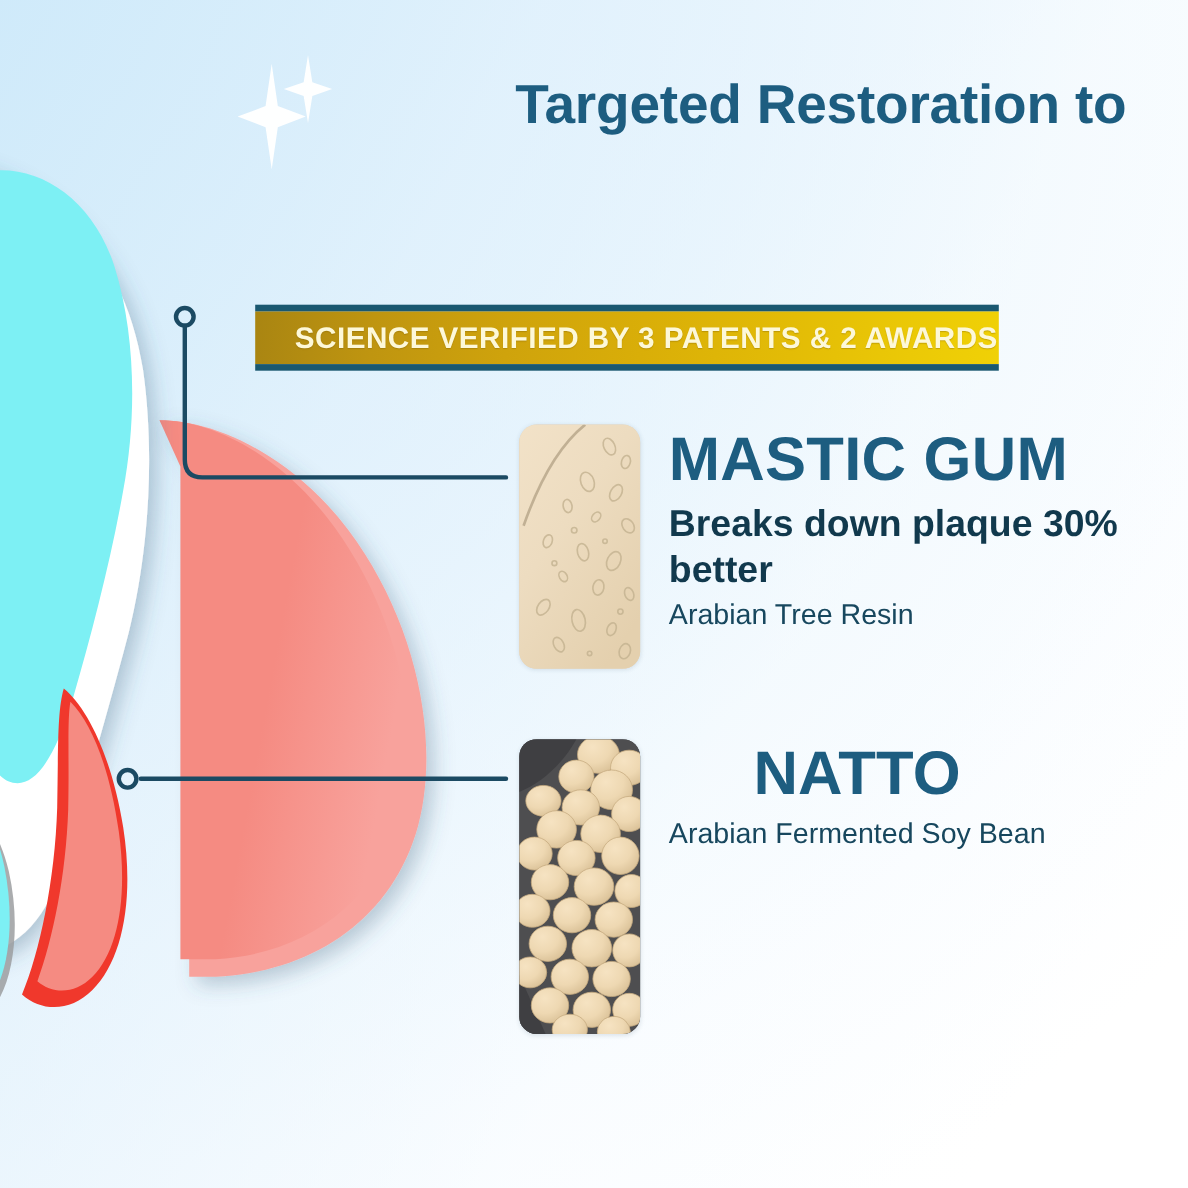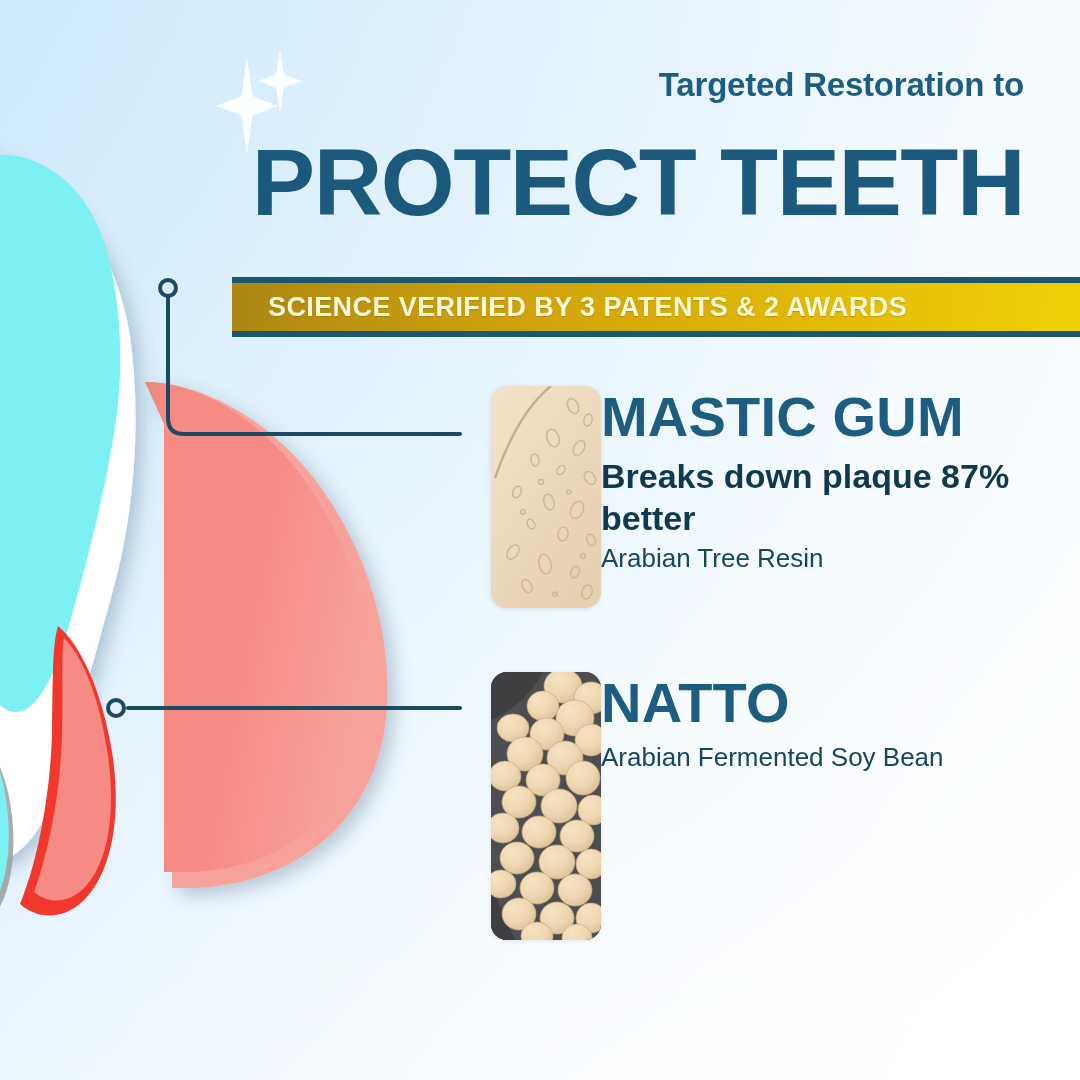--- a/index.html
+++ b/index.html
@@ -51,21 +51,21 @@
     width: 620px;
     height: 830px;
   }
   .illo svg { display: block; width: 100%; height: 100%; overflow: visible; }
 
   
   .banner {
     position: absolute;
     left: 232px;
     top: 277px;
-    width: 848px;
+    width: 676px;
     height: 48px;
     background: linear-gradient(96deg, #a98512 0%, #bf9510 16%, #cfa30c 34%, #d9ae08 52%, #e3bc06 72%, #ebc906 88%, #f0d106 100%);
     border-top: 6px solid #1a5870;
     border-bottom: 6px solid #1a5870;
     box-sizing: content-box;
     display: flex;
     align-items: center;
     z-index: 6;
   }
   .banner-text {
@@ -77,21 +77,21 @@
     margin-left: 36px;
     text-shadow: 0 1px 1px rgba(120,90,0,.35);
   }
 
   
   .kicker {
     position: absolute;
     left: 4px; right: 56px;
     top: 66px;
     text-align: right;
-    font-size: 33px;
+    font-size: 50px;
     font-weight: 700;
     color: #1d5d80;
     letter-spacing: -.2px;
     z-index: 5;
   }
   .headline {
     position: absolute;
     left: 0; right: 56px;
     top: 134px;
     text-align: right;
@@ -101,25 +101,25 @@
     letter-spacing: -1.5px;
     line-height: 1.02;
     z-index: 5;
   }
 
   
   .row {
     position: absolute;
     display: flex;
     align-items: flex-start;
+    gap: 26px;
     z-index: 5;
-    margin-left: 19px;
   }
   .row-mastic { left: 472px; top: 386px; }
-  .row-natto  { left: 472px; top: 672px; }
+  .row-natto  { left: 472px; top: 672px; text-align: center; }
 
   .thumb {
     flex: none;
     border-radius: 16px;
     overflow: hidden;
     position: relative;
     box-shadow: 0 1px 4px rgba(40,70,90,.13);
   }
   .thumb-mastic { width: 110px; height: 222px; background: #e6d2b4; }
   .thumb-natto  { width: 110px; height: 268px; background: #4a4a4d; }
@@ -252,21 +252,20 @@
   <svg class="connectors" viewBox="0 0 1080 1080" xmlns="http://www.w3.org/2000/svg">
 
     <path d="M168 296 L168 418 Q168 434 184 434 L460 434" fill="none" stroke="#1b4a63" stroke-width="4" stroke-linecap="round"></path>
     <circle cx="168" cy="288" r="8" fill="none" stroke="#1b4a63" stroke-width="4"></circle>
 
     <path d="M128 708 L460 708" fill="none" stroke="#1b4a63" stroke-width="4" stroke-linecap="round"></path>
     <circle cx="116" cy="708" r="8" fill="none" stroke="#1b4a63" stroke-width="4"></circle>
   </svg>
 
   <div class="kicker">Targeted Restoration to</div>
-  <div class="headline">PROTECT TEETH</div>
 
   <div class="banner">
     <span class="banner-text">SCIENCE VERIFIED BY 3 PATENTS &amp; 2 AWARDS</span>
   </div>
 
   <div class="row row-mastic">
     <div class="thumb thumb-mastic">
       <svg viewBox="0 0 110 222" xmlns="http://www.w3.org/2000/svg" preserveAspectRatio="none">
         <defs>
           <linearGradient id="resinBg" x1="0" y1="0" x2="0.7" y2="1">
@@ -299,21 +298,21 @@
           <circle cx="50" cy="96" r="2.5"></circle>
           <circle cx="78" cy="106" r="2"></circle>
           <circle cx="32" cy="126" r="2.2"></circle>
           <circle cx="92" cy="170" r="2.4"></circle>
           <circle cx="64" cy="208" r="2"></circle>
         </g>
       </svg>
     </div>
     <div class="info">
       <div class="ing-title">MASTIC GUM</div>
-      <div class="ing-benefit">Breaks down plaque 87% better</div>
+      <div class="ing-benefit">Breaks down plaque 30% better</div>
       <div class="ing-source">Arabian Tree Resin</div>
     </div>
   </div>
 
   <div class="row row-natto">
     <div class="thumb thumb-natto">
       <svg viewBox="0 0 110 268" xmlns="http://www.w3.org/2000/svg" preserveAspectRatio="none">
         <defs>
           <radialGradient id="beanG" cx="0.36" cy="0.3" r="0.78">
             <stop offset="0%" stop-color="#f6e3c2"></stop>

